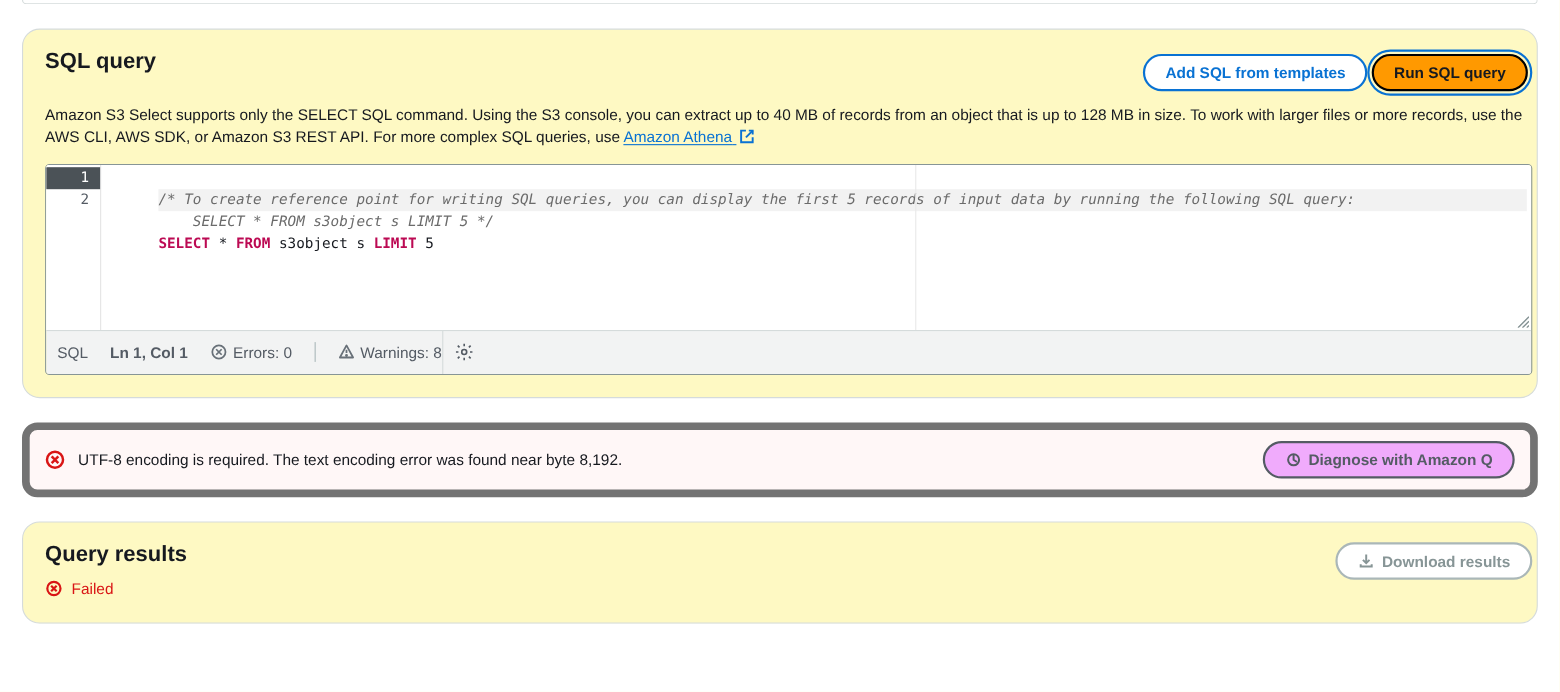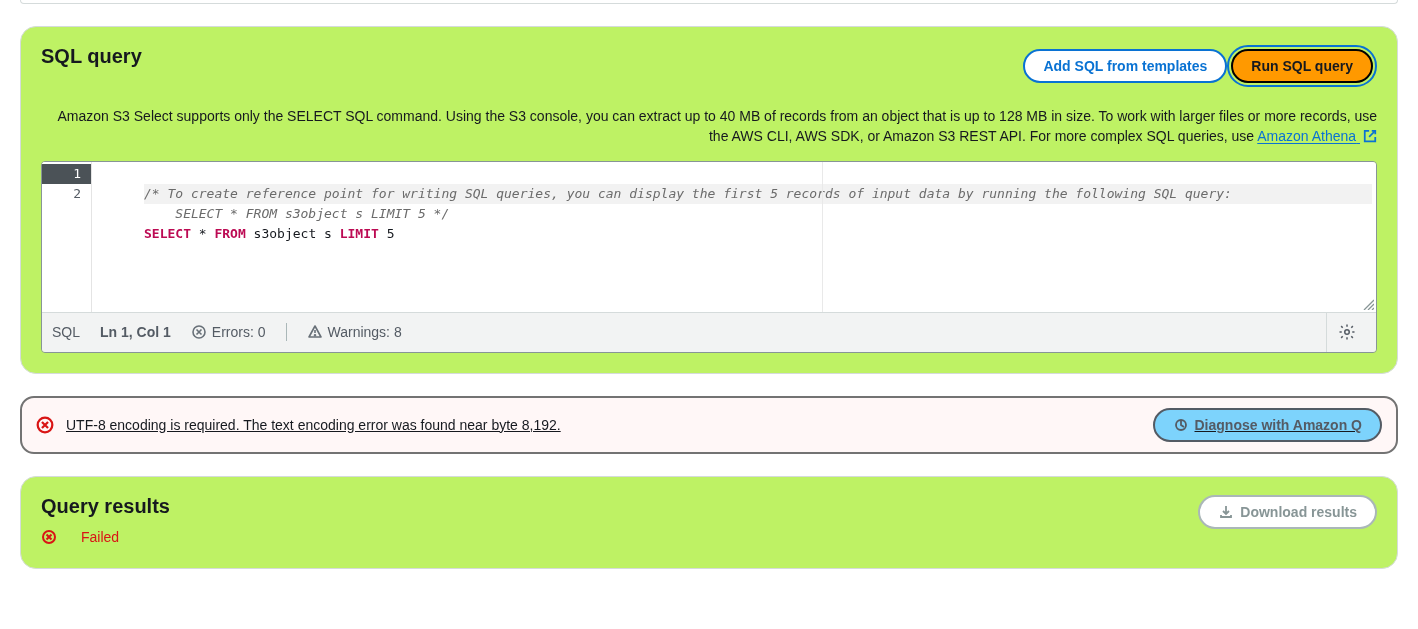--- a/index.html
+++ b/index.html
@@ -6,23 +6,23 @@
   body {
     font-family: "Amazon Ember", -apple-system, "Helvetica Neue", Arial, sans-serif;
     background: #ffffff;
     color: #16191f;
     font-size: 14px;
     padding: 0 20px;
   }
   .panel {
     border: 1px solid #d5dbdb;
     border-radius: 16px;
-    padding: 18px 20px 20px 20px;
+    padding: 18px 4px 20px 20px;
     margin-top: 22px;
-    background: #bef264;
+    background: #fef9c3;
   }
   .top-rule {
     border: 1px solid #d5dbdb;
     border-top: none;
     border-radius: 0 0 16px 16px;
     height: 4px;
     margin: 0 0 0 0;
   }
   .panel-head {
     display: flex;
@@ -42,59 +42,58 @@
     border-radius: 20px;
     font-weight: 700;
     font-size: 14px;
     cursor: pointer;
     border: 2px solid transparent;
     background: #fff;
   }
   .btn-outline-blue { border-color: #0972d3; color: #0972d3; background:#fff;}
   .btn-primary { background: #ff9900; color:#16191f; border: 2px solid #000000; }
   .btn-primary-wrap { display:inline-block; padding:2px; border:2px solid #0972d3; border-radius:24px;}
-  .btn-neutral { border:2px solid #545b64; color:#545b64; background:#7dd3fc;}
+  .btn-neutral { border:2px solid #545b64; color:#545b64; background:#f0abfc;}
   .btn-disabled { border:2px solid #aab7b8; color:#879596; background:#fff; cursor: default;}
   .head-buttons { display:flex; align-items:center; }
-  .desc { margin-top:19px; line-height:1.45; color:#16191f;text-align:right;}
+  .desc { margin-top:7px; line-height:1.45; color:#16191f;}
   .link { color:#0972d3; text-decoration: underline; text-underline-offset: 2px; cursor:pointer;}
   .ext-icon { display:inline-block; vertical-align: -2px; margin-left:3px;}
   
   .editor-wrap { margin-top:14px; border:1px solid #879596; border-radius:4px; overflow:hidden;}
   .editor-body { display:flex; min-height:150px; background:#fff; position:relative;}
   .gutter { width:50px; background:#fff; border-right:1px solid #e4e4e4; text-align:right; padding-top:2px; user-select:none;}
   .gutter div { padding: 0 10px; font-family: Menlo, Consolas, monospace; font-size:13px; line-height:20px; color:#545b64;}
   .gutter div.active { background:#4b5257; color:#fff;}
   .code { flex:1; padding:2px 4px 2px 4px; font-family: Menlo, Consolas, monospace; font-size:13px; line-height:20px; white-space:pre; overflow-x:auto;}
   .tok-comment{ color:#6b6b6b; font-style:italic;}
   .tok-kw{ color:#bc0a53; font-weight:700;}
   .tok-plain{ color:#16191f;}
   .code .line{ min-height:20px;margin-left:48px;}
   .code .line:first-child{ background:#f2f2f2;}
   .divider-v{ position:absolute; top:0; bottom:0; left:58.5%; border-right:1px solid #e9e9e9;}
   .resize-h{ position:absolute; right:2px; bottom:2px; }
-  .editor-status{ display:flex; align-items:center; justify-content:space-between; background:#f2f3f3; border-top:1px solid #d5dbdb; height:40px; padding:0 10px;}
+  .editor-status{ display:flex; align-items:center; background:#f2f3f3; border-top:1px solid #d5dbdb; height:40px; padding:0 10px;}
   .editor-status-left{ display:flex; align-items:center; gap:20px; color:#545b64;}
   .editor-status-left .sep{ width:1px; height:18px; background:#aab7b8;}
   .stat-group{ display:inline-flex; align-items:center; gap:5px;}
   .gear-btn{ width:40px; height:40px; display:flex; align-items:center; justify-content:center; border-left:1px solid #d5dbdb; cursor:pointer;}
   
   .alert-error{
-    border:2px solid #737373;
+    border:7px solid #737373;
     border-radius:14px;
     background: #fff7f7;
     margin-top:22px;
     padding: 10px 14px;
     display:flex;
     align-items:center;
     justify-content:space-between;
-    text-decoration:underline;
   }
   .alert-left{ display:flex; align-items:center; gap:12px;}
-  .status-failed{ color:#d91515; display:inline-flex; align-items:flex-end; gap:24px; font-size:14px;}
+  .status-failed{ color:#d91515; display:inline-flex; align-items:flex-end; gap:8px; font-size:14px;}
   .subhead{ font-weight:700; margin-top:14px;}
   svg { display:block;}
 </style>
 </head>
 <body>
 
 <div class="top-rule"></div>
 
 <div class="panel">
   <div class="panel-head">

